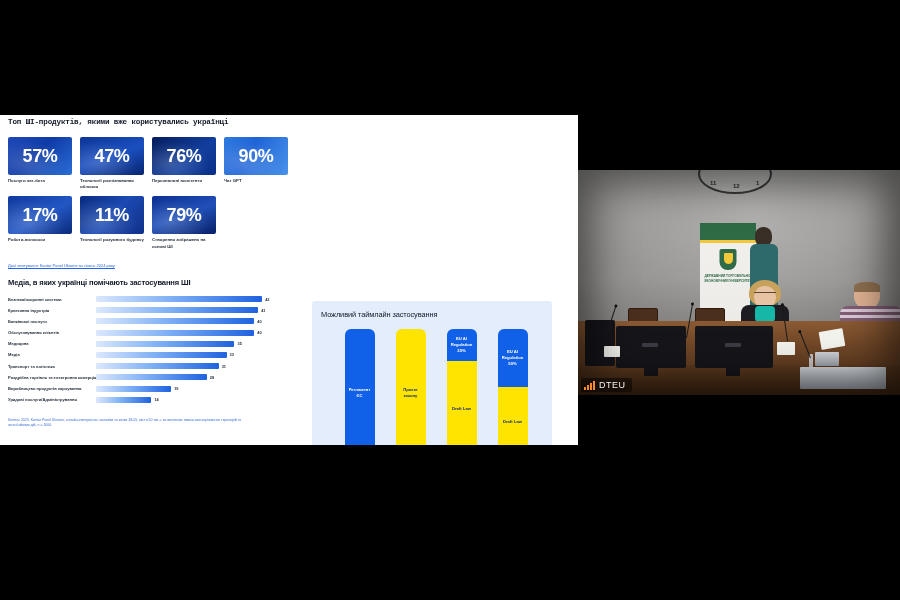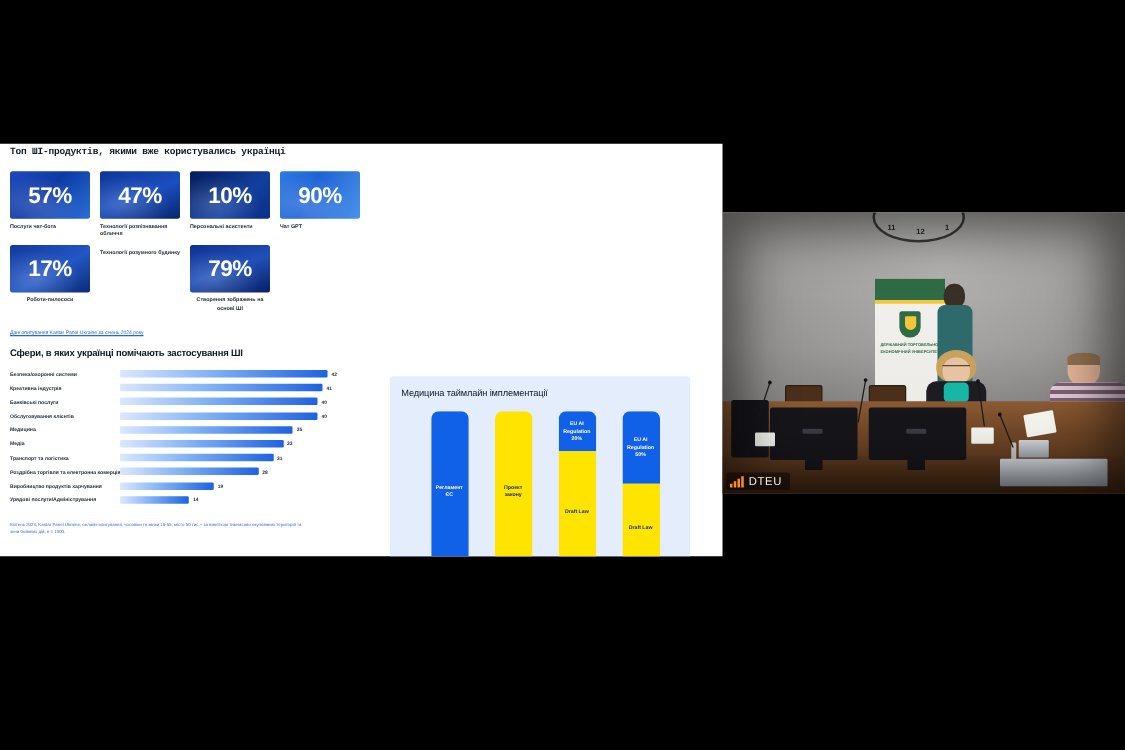--- a/index.html
+++ b/index.html
@@ -22,21 +22,21 @@
   .slide-title {
     position: absolute; left: 8px; top: 3px;
     font-size: 7.6px; font-weight: bold; color: #111827;
     letter-spacing: -0.15px;
     font-family: Liberation Mono, monospace;
   }
 
   
   .tiles-wrap { position: absolute; left: 8px; top: 22px; width: 290px; }
   .tile-row { display: flex; gap: 8px; }
-  .tile-row.second { margin-top: 6px; text-align: center; }
+  .tile-row.second { margin-top: 6px; }
   .tile-cell { width: 64px; }
   .tile {
     height: 38px; border-radius: 2px;
     position: relative; overflow: hidden;
     display: flex; align-items: center; justify-content: center;
     background: #0b3ea8;
   }
   .tile.t1 { background: linear-gradient(135deg,#1f49b8 0%,#0e3aa6 45%,#2a6ed6 100%); }
   .tile.t2 { background: linear-gradient(160deg,#0d3596 0%,#1a4fc0 50%,#07256e 100%); }
   .tile.t3 { background: linear-gradient(140deg,#041c5c 0%,#123f9e 60%,#0a2f86 100%); }
@@ -242,54 +242,57 @@
           <div class="tile-label">Послуги чат-бота</div>
         </div>
         <div class="tile-cell">
           <div class="tile t2">
             <span class="tile-pct">47%</span>
           </div>
           <div class="tile-label">Технології розпізнавання обличчя</div>
         </div>
         <div class="tile-cell">
           <div class="tile t3">
-            <span class="tile-pct">10%</span>
+            <span class="tile-pct">76%</span>
           </div>
           <div class="tile-label">Персональні асистенти</div>
         </div>
         <div class="tile-cell">
           <div class="tile t4">
             <span class="tile-pct">90%</span>
           </div>
           <div class="tile-label">Чат GPT</div>
         </div>
       </div>
 
       <div class="tile-row second">
         <div class="tile-cell">
           <div class="tile t5">
             <span class="tile-pct">17%</span>
           </div>
           <div class="tile-label">Роботи-пилососи</div>
         </div>
         <div class="tile-cell">
+          <div class="tile t6">
+            <span class="tile-pct">11%</span>
+          </div>
           <div class="tile-label">Технології розумного будинку</div>
         </div>
         <div class="tile-cell">
           <div class="tile t7">
             <span class="tile-pct">79%</span>
           </div>
           <div class="tile-label">Створення зображень на основі ШІ</div>
         </div>
       </div>
     </div>
 
     <a class="source-link" href="#">Дані опитування Kantar Panel Ukraine за січень 2024 року</a>
 
-    <div class="barchart-title">Сфери, в яких українці помічають застосування ШІ</div>
+    <div class="barchart-title">Медіа, в яких українці помічають застосування ШІ</div>
 
     <div class="bars" id="bars">
         <div class="bar-row">
           <div class="bar-cat">Безпека/охоронні системи</div>
           <div class="bar-track">
             <div class="bar-fill" style="width: 91.3043%;"></div>
             <span class="bar-val">42</span>
           </div>
         </div>
         <div class="bar-row">
@@ -353,21 +356,21 @@
           <div class="bar-track">
             <div class="bar-fill" style="width: 30.4348%;"></div>
             <span class="bar-val">14</span>
           </div>
         </div>
       </div>
 
     <div class="footnote">Квітень 2023, Kantar Panel Ukraine, онлайн-опитування, чоловіки та жінки 18-55, місто 50 тис.+ за винятком тимчасово окупованих територій та зони бойових дій, n = 1000.</div>
 
     <div id="timeline-card">
-      <div class="tl-title">Медицина таймлайн імплементації</div>
+      <div class="tl-title">Можливий таймлайн застосування</div>
       <div class="tl-plot" id="tl-plot">
           <div class="tl-col">
             <div class="tl-bar" style="height: 128px;">
               <div class="seg seg-blue" style="height: 100%;">
                 <span class="seg-txt">Регламент ЄС</span>
               </div>
             </div>
           </div>
           <div class="tl-col">
             <div class="tl-bar" style="height: 128px;">

